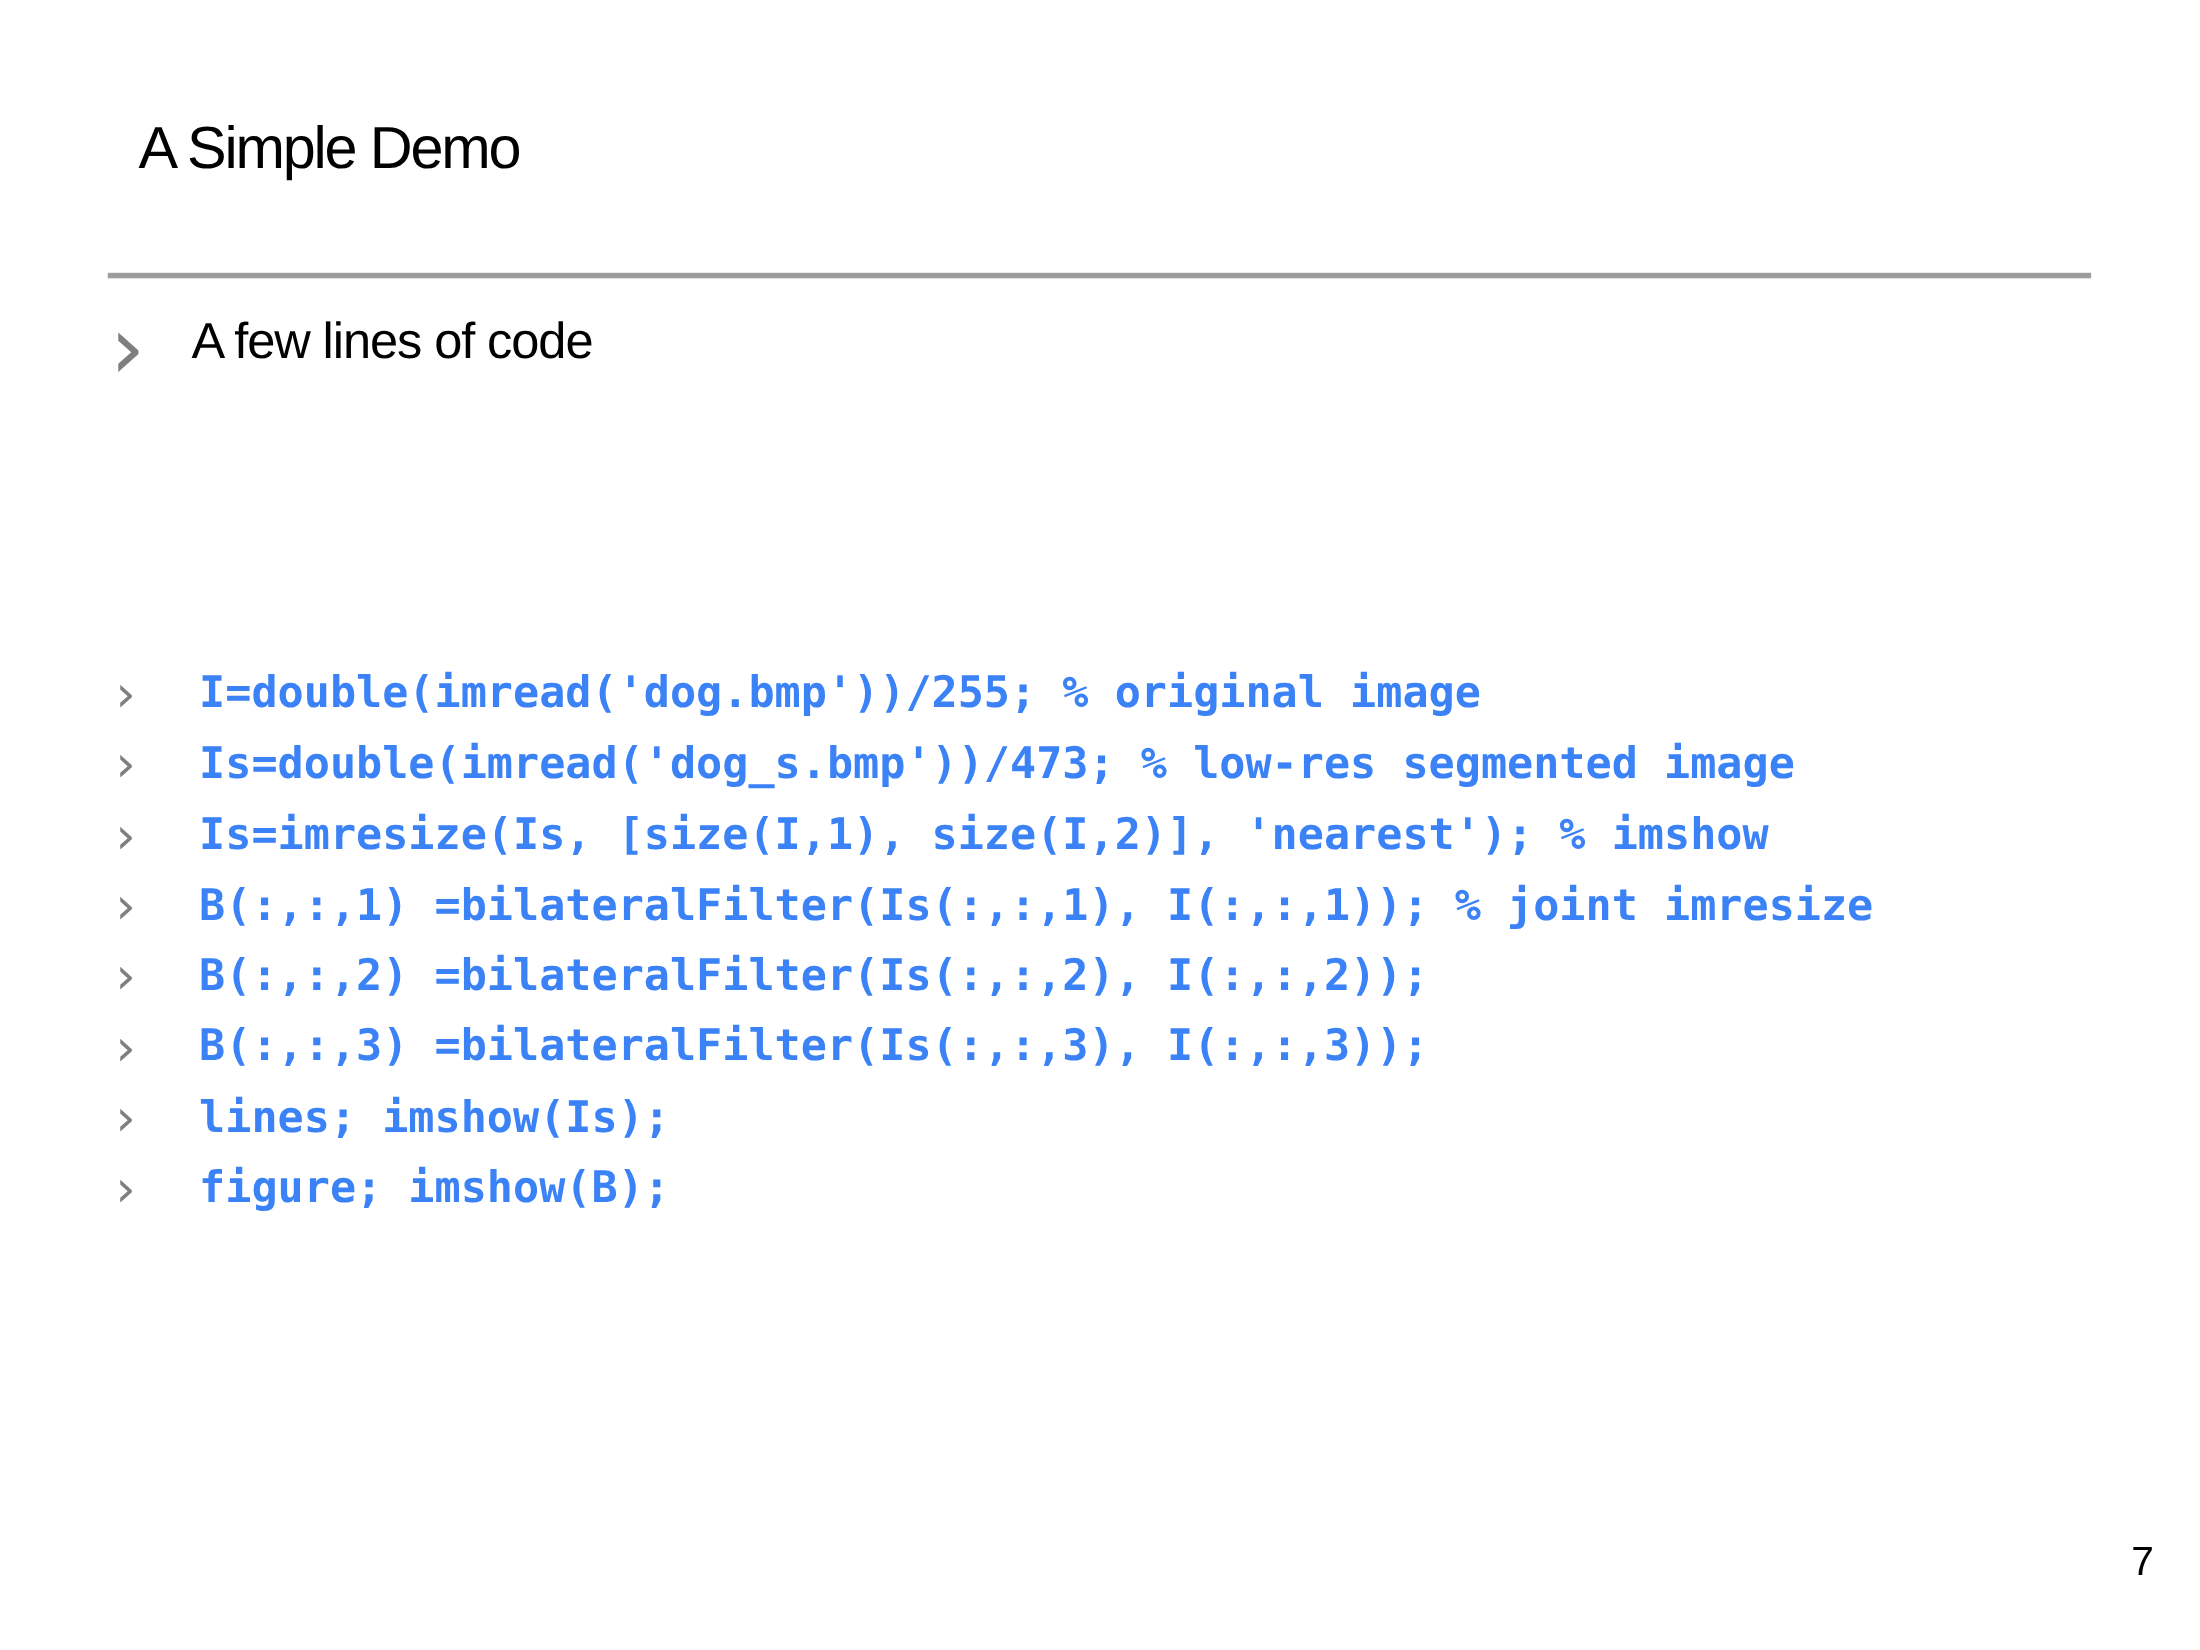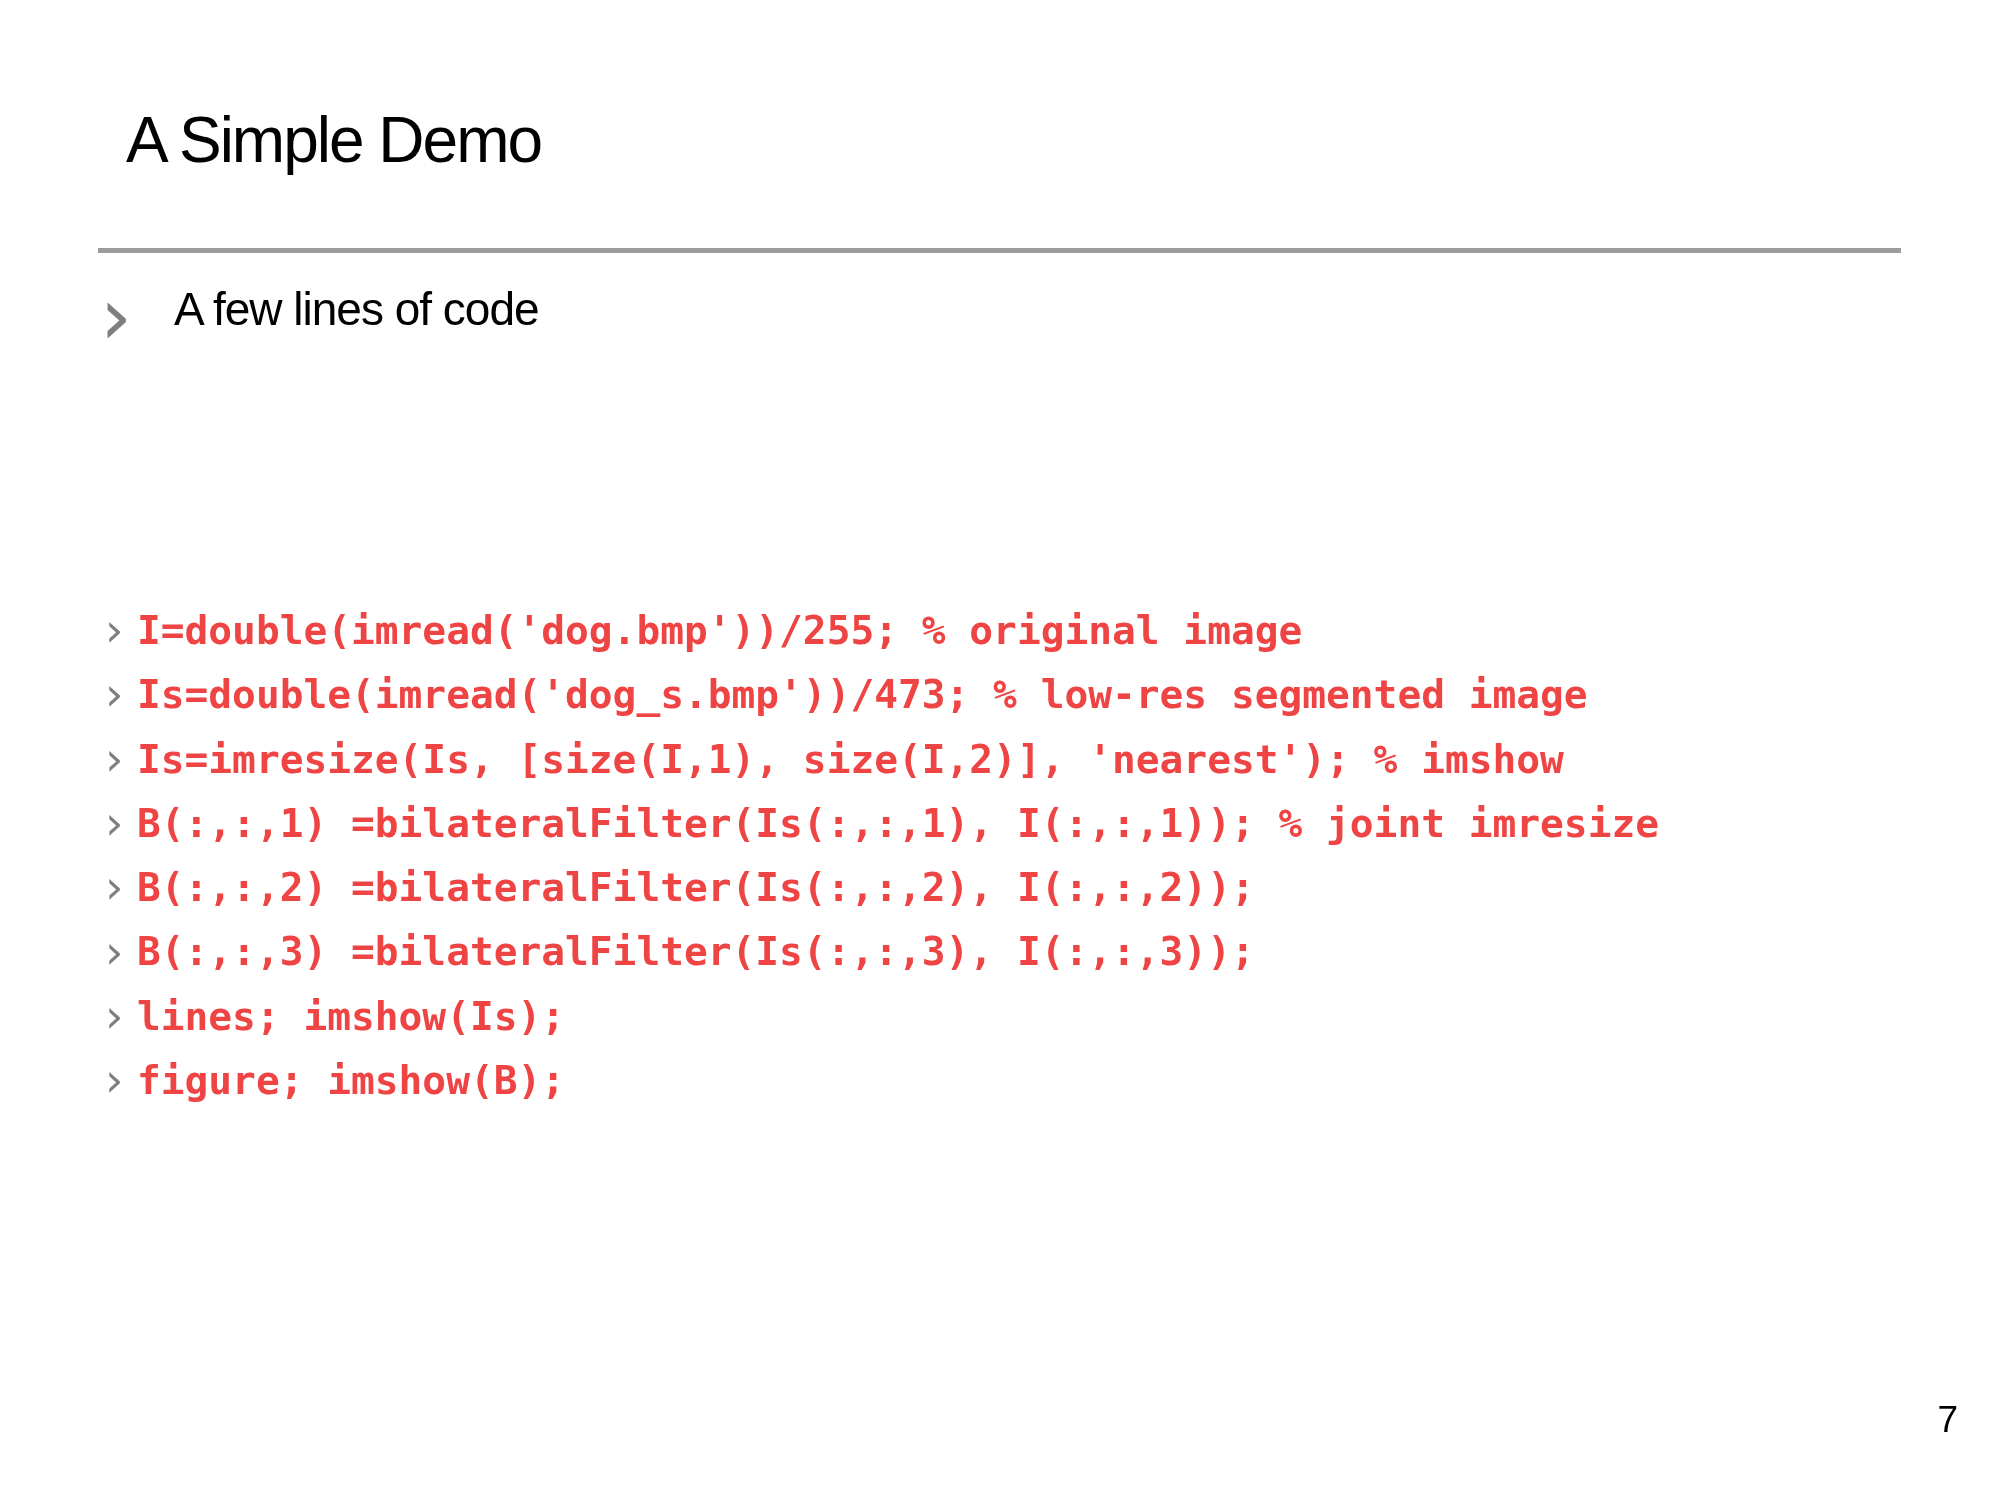--- a/index.html
+++ b/index.html
@@ -10,21 +10,21 @@
     background: #ffffff;
     overflow: hidden;
     font-family: "Liberation Sans", sans-serif;
     color: #000000;
   }
   .slide-title {
     position: absolute;
     left: 126px;
     top: 108px;
     margin: 0;
-    font-size: 64px;
+    font-size: 54px;
     font-weight: normal;
     letter-spacing: -2px;
     line-height: 1;
     color: #000000;
     white-space: nowrap;
   }
   .title-rule {
     position: absolute;
     left: 98px;
     top: 248px;
@@ -66,27 +66,27 @@
     left: 2px;
     top: 50%;
     transform: translateY(-50%);
     font-family: "DejaVu Sans", sans-serif;
     font-size: 46px;
     line-height: 1;
     color: #7f7f7f;
   }
   .code-text {
     display: block;
-    margin-left: 34px;
+    margin-left: 78px;
     font-family: "DejaVu Sans Mono", monospace;
     font-weight: bold;
     font-size: 39.5px;
     line-height: 64.3px;
     white-space: pre;
-    color: #ef4444;
+    color: #3b82f6;
   }
   .page-number {
     position: absolute;
     top: 1401px;
     right: 42px;
     font-size: 37px;
     line-height: 1;
     color: #000000;
   }
 </style>

